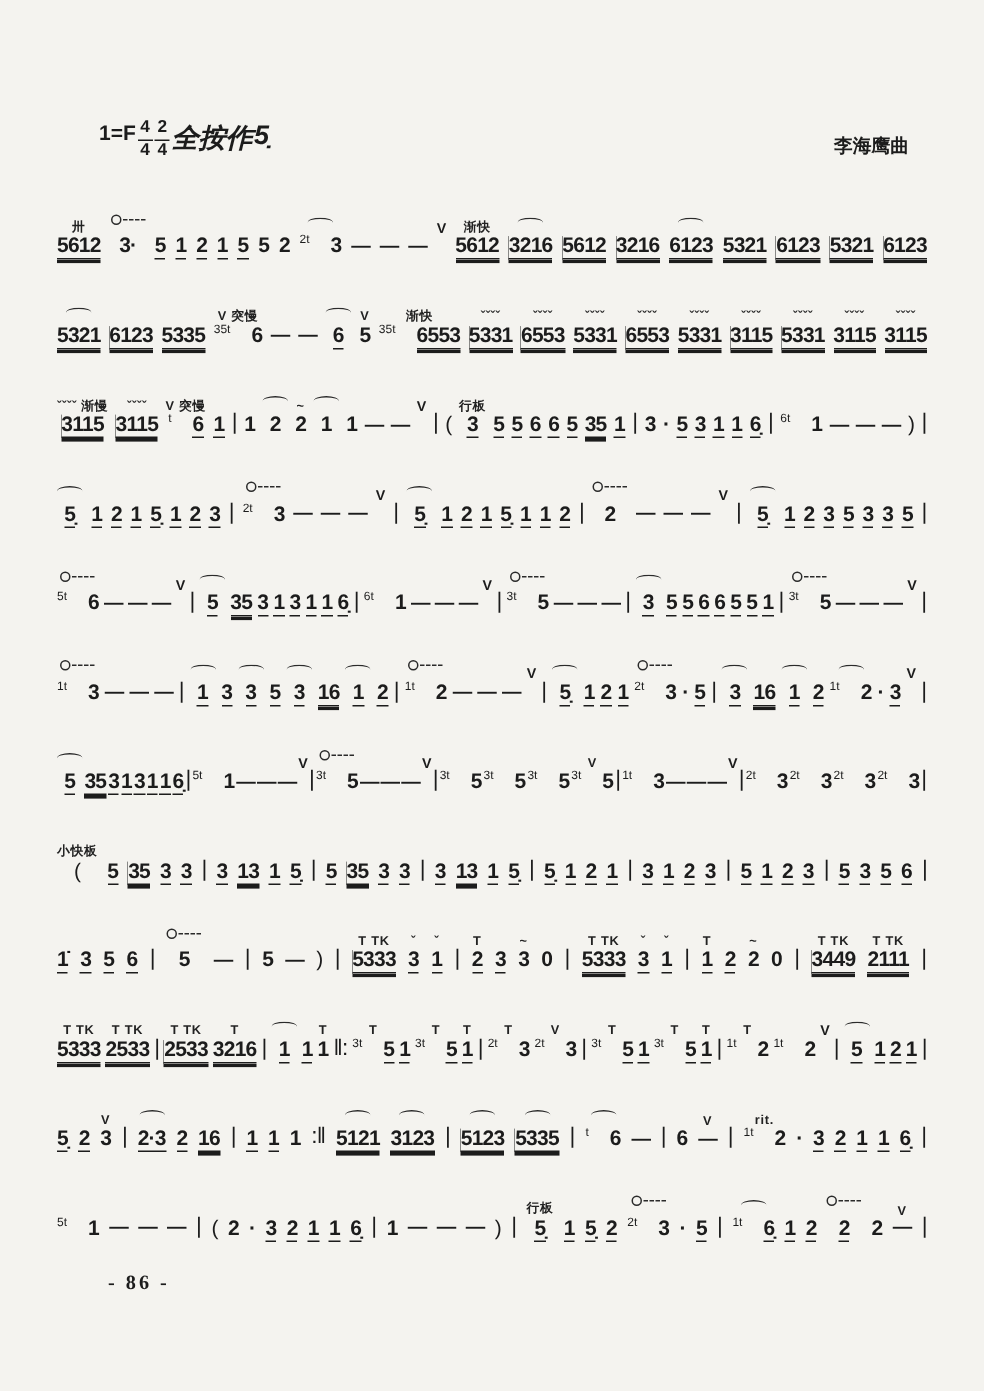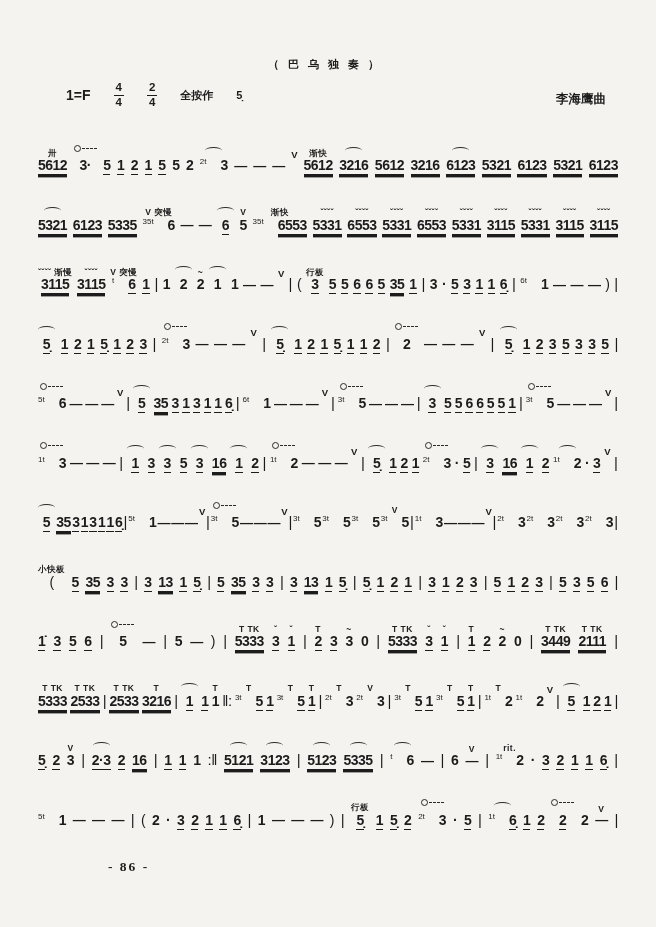--- a/index.html
+++ b/index.html
@@ -19,25 +19,25 @@
   }
   .subtitle{
     text-align:center;font-size:11px;font-weight:bold;
     letter-spacing:9px;margin-top:13px;
     font-family:"Liberation Serif", serif;
   }
   .meta-row{
     display:flex;justify-content:space-between;align-items:flex-end;
     margin-top:10px;padding:0 14px 0 30px;
   }
-  .keysig{display:flex;align-items:center;gap:23px;font-weight:bold;font-size:14px;}
+  .keysig{display:flex;gap:1px;font-weight:bold;font-size:14px;margin-top:26px;}
   .frac{display:inline-flex;flex-direction:column;align-items:center;line-height:1;font-size:11.5px;}
   .frac .top{border-bottom:1.2px solid #1c1c1c;padding:0 2px 1px 2px;}
   .frac .bot{padding-top:1px;}
-  .fingering{font-size:11px;font-weight:bold;}
+  .fingering{font-size:18px;font-weight:bold;font-style:italic;}
   .composer{font-size:12.5px;font-weight:bold;font-family:Liberation Sans, sans-serif;}
   
   .score{margin-top:6px;}
   .music-line{
     display:flex;align-items:flex-end;justify-content:space-between;
     height:59.5px;padding:0 2px;
   }
   .tok{display:inline-flex;flex-direction:column;align-items:center;justify-content:flex-end;}
   .ann{
     height:14px;font-size:8.5px;font-weight:bold;white-space:nowrap;
@@ -52,38 +52,36 @@
   .num{letter-spacing:-0.5px;}
   .u1 .num-in{border-bottom:1.3px solid #1c1c1c;padding-bottom:1px;}
   .u2 .num-in{border-bottom:1.3px solid #1c1c1c;box-shadow:0 2.4px 0 #1c1c1c;padding-bottom:1px;}
   .grace{font-size:8px;font-weight:normal;transform:translateY(-7px);margin-right:14px;letter-spacing:0;}
   .tok.bar .main{font-weight:normal;font-size:15px;}
   .tok.breath .main{font-size:9.5px;transform:translateY(-13px);}
   .tok.paren .main{font-size:14px;font-weight:normal;}
   .tok.dash .main{font-size:13px;}
   
   .page-number{
-    position:absolute;left:72px;bottom:52px;
+    position:absolute;left:72px;bottom:64px;
     font-size:13.5px;font-weight:bold;letter-spacing:2px;
     font-family:"Liberation Serif", serif;
-    margin-left:36px;
   }
   .watermark{
     position:absolute;right:10px;bottom:18px;
     font-size:14.5px;letter-spacing:1px;
   }
   .watermark .wm-name{color:#9b9a96;}
   .watermark .wm-url{color:#c0522e;margin-left:4px;}
 </style>
 </head>
 <body>
 
 <div class="page">
 
-  <div class="subtitle">（巴乌独奏）</div>
 
   <div class="meta-row">
     <div class="keysig">
       <span>1=F</span>
       <span class="frac">
         <span class="top">4</span>
         <span class="bot">4</span>
       </span>
       <span class="frac">
         <span class="top">2</span>

